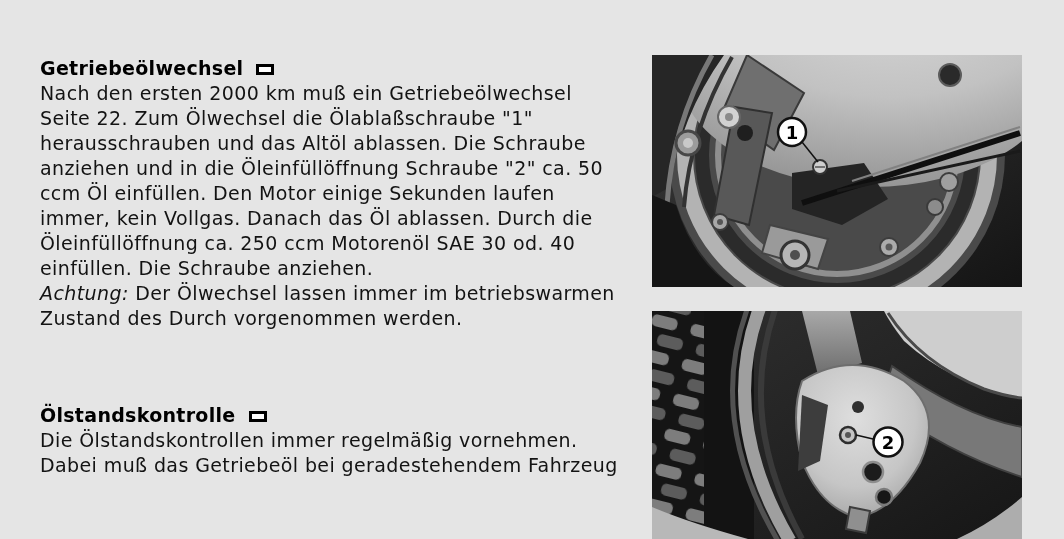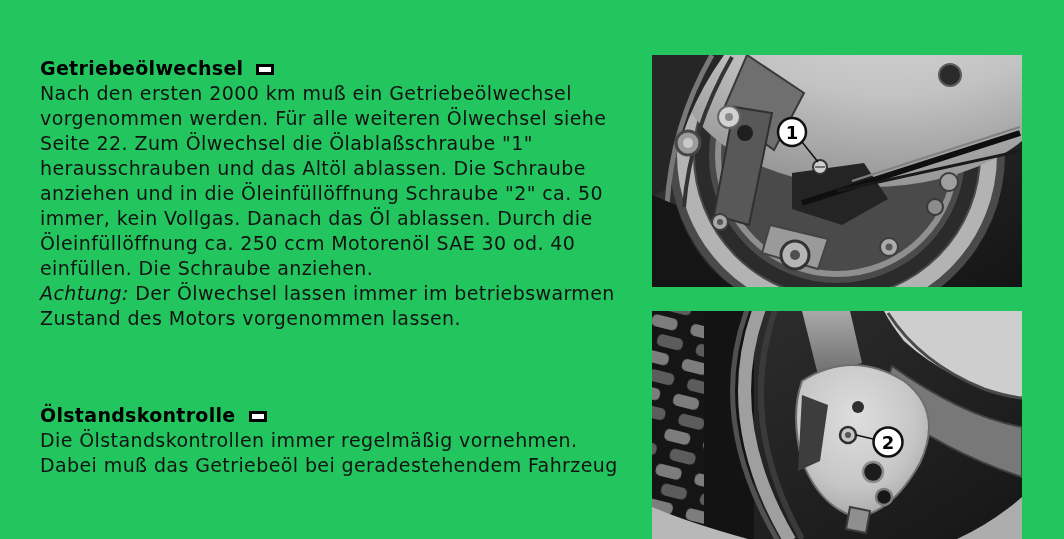--- a/index.html
+++ b/index.html
@@ -1,20 +1,20 @@
 <!DOCTYPE html>
 <html><head>
 <meta charset="utf-8">
 <style>
   html, body { margin: 0; padding: 0; background: #ffffff; }
   .canvas {
     position: relative;
     width: 1064px;
     height: 539px;
-    background: #22c55e;
+    background: #e5e5e5;
     overflow: hidden;
     font-family: "DejaVu Sans", "Liberation Sans", sans-serif;
     color: #131313;
   }
   .textblock {
     position: absolute;
     left: 40px;
     font-size: 19px;
     line-height: 25px;
     letter-spacing: 0.4px;
@@ -50,31 +50,31 @@
 </head>
 <body>
 
 <div class="canvas">
 
   <div class="textblock block1">
     <div class="line">
       <span class="heading">Getriebeölwechsel</span><span class="boxicon"></span>
     </div>
     <div class="line">Nach den ersten 2000 km muß ein Getriebeölwechsel</div>
-    <div class="line">vorgenommen werden. Für alle weiteren Ölwechsel siehe</div>
     <div class="line">Seite 22. Zum Ölwechsel die Ölablaßschraube "1"</div>
     <div class="line">herausschrauben und das Altöl ablassen. Die Schraube</div>
     <div class="line">anziehen und in die Öleinfüllöffnung Schraube "2" ca. 50</div>
+    <div class="line">ccm Öl einfüllen. Den Motor einige Sekunden laufen</div>
     <div class="line">immer, kein Vollgas. Danach das Öl ablassen. Durch die</div>
     <div class="line">Öleinfüllöffnung ca. 250 ccm Motorenöl SAE 30 od. 40</div>
     <div class="line">einfüllen. Die Schraube anziehen.</div>
     <div class="line">
       <em class="note-label">Achtung:</em><span> Der Ölwechsel lassen immer im betriebswarmen</span>
     </div>
-    <div class="line">Zustand des Motors vorgenommen lassen.</div>
+    <div class="line">Zustand des Durch vorgenommen werden.</div>
   </div>
 
   <div class="textblock block2">
     <div class="line">
       <span class="heading">Ölstandskontrolle</span><span class="boxicon"></span>
     </div>
     <div class="line">Die Ölstandskontrollen immer regelmäßig vornehmen.</div>
     <div class="line">Dabei muß das Getriebeöl bei geradestehendem Fahrzeug</div>
   </div>
 

